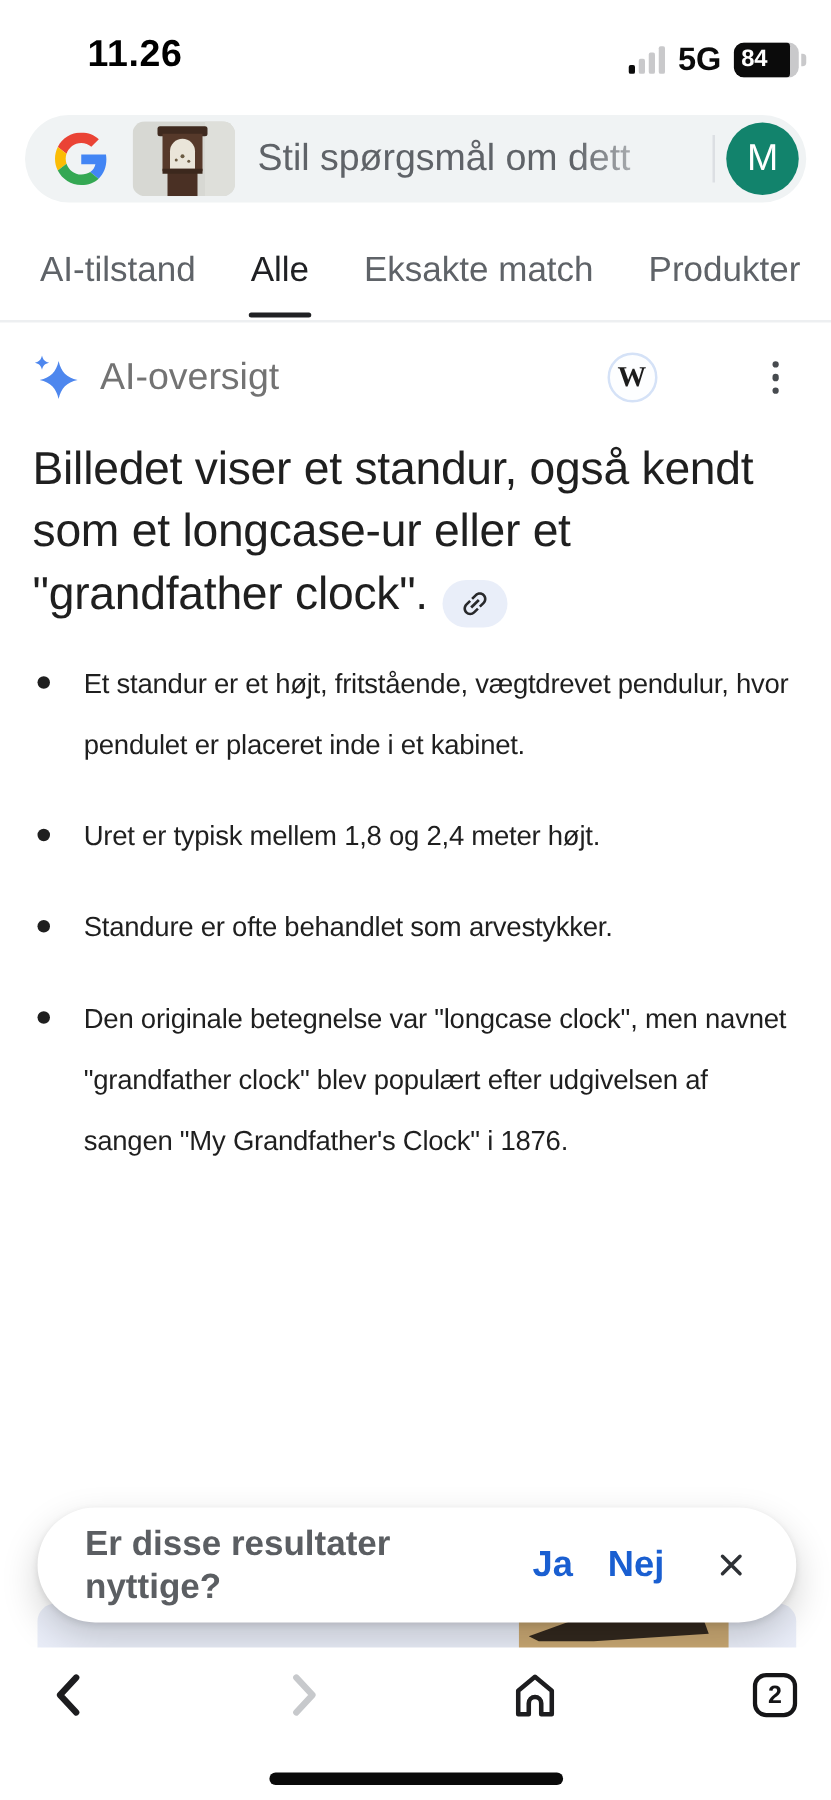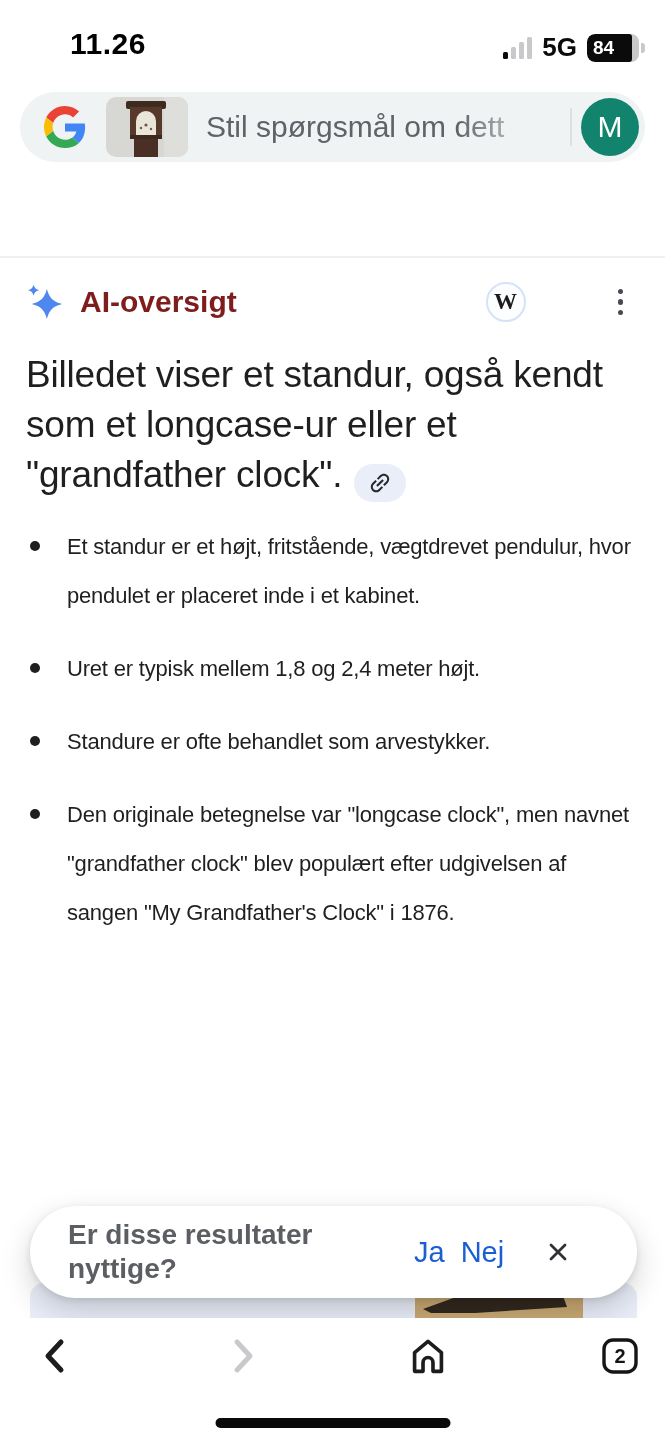--- a/index.html
+++ b/index.html
@@ -51,21 +51,21 @@
   .tab { position:relative; font-size:28px; color:#5f6368; padding:6px 2px 0; }
   .tab.active { color:#202124; }
   .tab.active::after { content:""; position:absolute; left:0; right:0; bottom:2px; height:4px;
     background:#202124; border-radius:2px; }
   .tabs-divider { position:absolute; top:256px; left:0; right:0; height:2px; background:#edeff1; }
 
   
   .content { position:absolute; top:258px; left:0; right:0; height:1030px; overflow:hidden; }
   .ai-header { display:flex; align-items:center; padding:24px 38px 0 26px; }
   .sparkle { flex:none; width:38px; height:38px; }
-  .ai-title { margin-left:16px; font-size:30px; font-weight:700; color:#7f1d1d; }
+  .ai-title { margin-left:16px; font-size:30px; font-weight:400; color:#737373; }
   .spacer { flex:1; }
   .w-badge { flex:none; width:40px; height:40px; border-radius:50%; background:#fdfeff;
     border:2px solid #d5e2f7; display:flex; align-items:center; justify-content:center;
     font-family:"Liberation Serif", serif; font-weight:700; font-size:23px; color:#1c1c1c; margin-right:88px; }
   .kebab { flex:none; display:flex; flex-direction:column; gap:5px; padding:4px; }
   .kebab i { width:5.5px; height:5.5px; border-radius:50%; background:#474b4f; }
 
   .intro { padding:28px 26px 0; font-size:37px; line-height:50px; color:#1f1f1f; letter-spacing:-.2px; }
   .link-chip { display:inline-flex; width:52px; height:38px; border-radius:19px; background:#e9eef9;
     align-items:center; justify-content:center; vertical-align:-9px; margin-left:12px; }
@@ -79,21 +79,21 @@
   .source-card { position:absolute; left:30px; right:28px; top:1283px; height:36px;
     background:#e9edf8; border-radius:14px 14px 0 0; overflow:hidden; z-index:2; }
   .source-title { position:absolute; left:18px; top:3px; font-size:30px; font-weight:700; color:#20304f;margin-top:32px; }
   .source-thumb { position:absolute; left:385px; top:0; width:168px; height:36px; }
 
   
   .toast { position:absolute; left:30px; right:28px; top:1206px; height:92px; background:#fff;
     border-radius:46px; box-shadow:0 2px 6px rgba(0,0,0,.10), 0 12px 30px rgba(0,0,0,.18);
     display:flex; align-items:center; padding:0 30px 0 38px; z-index:5; }
   .toast-question { flex:1; max-width:330px; font-size:28px; font-weight:700; color:#5b5e62; line-height:34px; }
-  .toast-btn { font-size:29px; font-weight:400; color:#1a5fd1; margin-left:16px; cursor:pointer; }
+  .toast-btn { font-size:29px; font-weight:700; color:#1a5fd1; margin-left:28px; cursor:pointer; }
   .toast-close { margin-left:40px; display:flex; align-items:center; }
 
   
   .bottom-nav { position:absolute; left:0; right:0; bottom:0; height:122px; background:#fff; z-index:6; }
   .nav-btn { position:absolute; top:14px; width:48px; height:48px; display:flex; align-items:center; justify-content:center; }
   .nav-back { left:32px; }
   .nav-forward { left:218px; }
   .nav-home { left:404px; }
   .nav-tabs { left:596px; }
   .tab-count-wrap { position:relative; width:44px; height:44px; }
@@ -146,20 +146,26 @@
         <circle cx="45" cy="32" r="1.2" fill="#6b5b43"></circle>
         <rect x="28" y="40" width="24" height="20" fill="#4a3024"></rect>
         <rect x="24" y="38" width="32" height="4" fill="#3c281d"></rect>
       </svg>
     </div>
     <div class="query-text">Stil spørgsmål om dett</div>
     <div class="search-divider"></div>
     <div class="avatar">M</div>
   </div>
 
+  <div class="tabs">
+    <div class="tab">AI-tilstand</div>
+    <div class="tab active">Alle</div>
+    <div class="tab">Eksakte match</div>
+    <div class="tab">Produkter</div>
+  </div>
   <div class="tabs-divider"></div>
 
   <div class="content">
     <div class="ai-header">
       <svg class="sparkle" viewBox="0 0 40 40">
         <path fill="#4e87ee" d="M22 6 C24.2 15.4 28.6 19.8 38 22 C28.6 24.2 24.2 28.6 22 38 C19.8 28.6 15.4 24.2 6 22 C15.4 19.8 19.8 15.4 22 6 Z"></path>
         <path fill="#4e87ee" d="M8 1.5 C8.9 5.2 10.3 6.6 14 7.5 C10.3 8.4 8.9 9.8 8 13.5 C7.1 9.8 5.7 8.4 2 7.5 C5.7 6.6 7.1 5.2 8 1.5 Z"></path>
       </svg>
       <div class="ai-title">AI-oversigt</div>
       <div class="spacer"></div>

